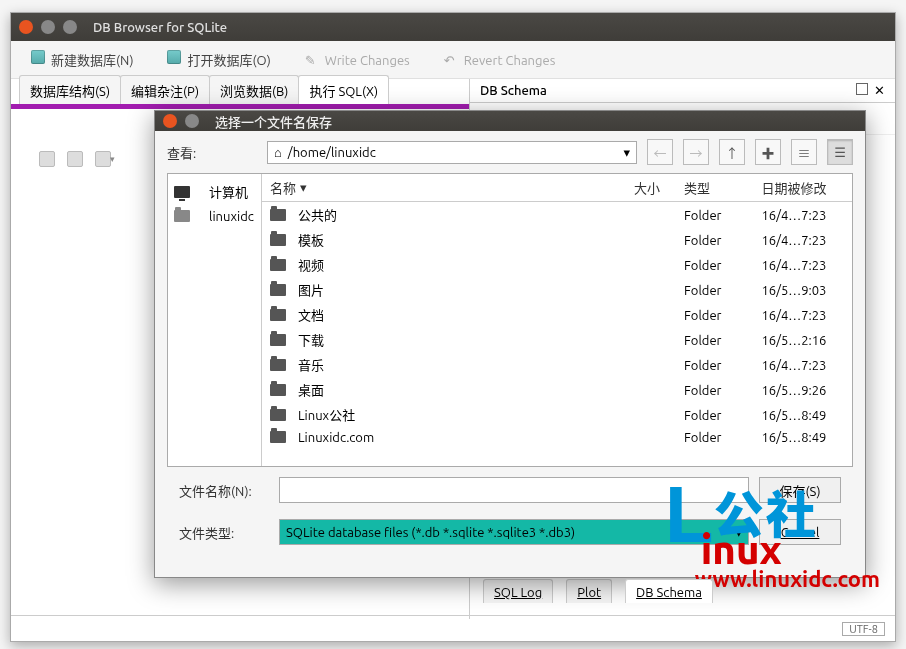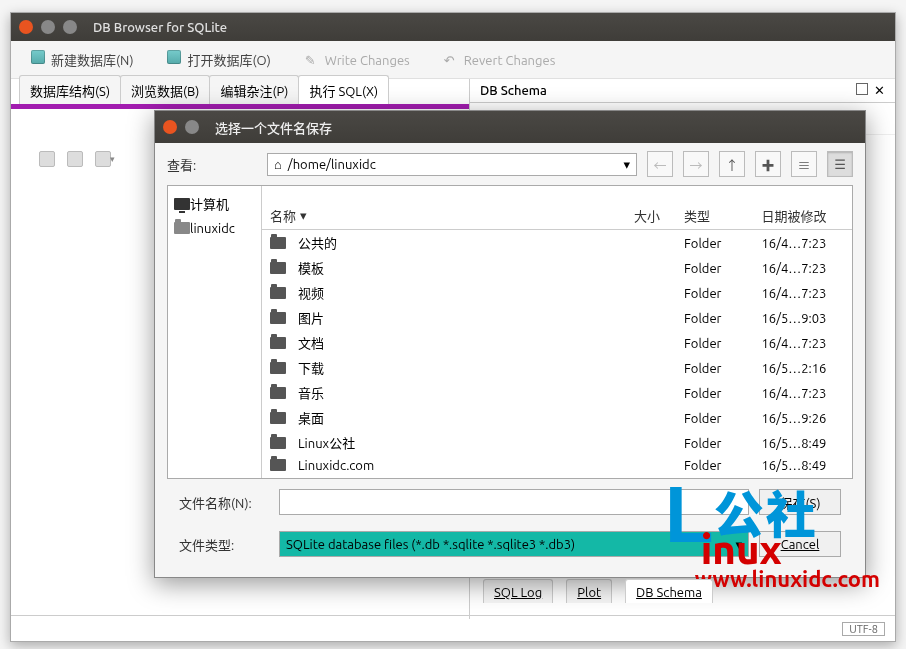--- a/index.html
+++ b/index.html
@@ -36,41 +36,41 @@
 
 .left-strip { position: absolute; left: 10px; top: 128px; width: 130px; height: 36px; display: flex; gap: 12px; align-items: center; padding-left: 18px; }
 .mini-icon { width: 16px; height: 16px; background: #ddd; border: 1px solid #bbb; border-radius: 2px; }
 .mini-icon.chev::after { content:"▾"; font-size:9px; position:relative; left:14px; top:-2px; color:#888; }
 
 .statusbar { position: absolute; bottom:0; left:0; right:0; height:26px; border-top:1px solid #ccc; display:flex; justify-content:flex-end; align-items:center; padding:0 10px; }
 .status-pill { border:1px solid #aaa; padding:0 6px; font-size:11px; color:#666; }
 
 
 .dialog { position: absolute; left: 154px; top: 110px; width: 712px; height: 468px; background: #f5f5f5; border: 1px solid #888; box-shadow: 0 6px 24px rgba(0,0,0,0.4); }
-.dialog-titlebar { height: 32px; background: linear-gradient(#4a4844, #3f3d39); display: flex; align-items: center; padding: 0 8px; color: #eee; }
+.dialog-titlebar { height: 20px; background: linear-gradient(#4a4844, #3f3d39); display: flex; align-items: center; padding: 0 8px; color: #eee; }
 .dialog-title { margin-left: 8px; font-weight: 500; }
 
 .dialog-row { display: flex; align-items: center; padding: 8px 12px; gap: 10px; }
 .row-label { width: 90px; color: #333; }
 .path-combo { flex: 1; display: flex; align-items: center; background: #fff; border: 1px solid #aaa; padding: 3px 6px; gap: 6px; }
 .combo-arrow { margin-left: auto; }
 .nav-btn { width: 26px; height: 26px; border: 1px solid #bbb; background: #f8f8f8; display:flex; align-items:center; justify-content:center; cursor:pointer; color:#555; }
 .nav-btn.disabled { color:#bbb; }
 .nav-btn.active { background: #ddd; box-shadow: inset 0 1px 2px rgba(0,0,0,0.2); }
 
 .dialog-body { display: flex; height: 294px; margin: 0 12px; border: 1px solid #aaa; background: #fff; }
 .sidebar { width: 94px; border-right: 1px solid #ccc; padding: 4px; }
-.side-item { display:flex; align-items:center; gap:0; padding:4px 2px; cursor:pointer; }
+.side-item { display:flex; align-items:center; gap:19px; padding:4px 2px; cursor:pointer; }
 .monitor-icon { width:16px; height:12px; background:#333; border-radius:1px; position:relative; }
 .monitor-icon::after { content:""; position:absolute; bottom:-3px; left:5px; width:6px; height:2px; background:#333; }
 .folder-sm { width:16px; height:12px; background:#888; border-radius:1px; position:relative; }
 .folder-sm::before { content:""; position:absolute; top:-3px; left:1px; width:6px; height:3px; background:#888; border-radius:1px 1px 0 0; }
 
 .file-list { flex: 1; overflow: auto; }
-.list-header { display: flex; border-bottom: 1px solid #ccc; padding: 4px 8px; font-weight: 400; color:#333;margin-top:16px; }
+.list-header { display: flex; border-bottom: 1px solid #ccc; padding: 4px 8px; font-weight: 400; color:#333; }
 .col-name { flex: 1; display:flex; align-items:center; gap:4px; }
 .col-size { width: 50px; text-align: left; }
 .col-type { width: 60px; text-align: left; }
 .col-date { width: 100px; text-align: center; }
 .list-row { display: flex; padding: 3px 8px; align-items: center; cursor:pointer; }
 .folder-icon { width:16px; height:12px; background:#555; border-radius:1px; margin-right:8px; position:relative; }
 .folder-icon::before { content:""; position:absolute; top:-3px; left:1px; width:6px; height:3px; background:#555; border-radius:1px 1px 0 0; }
 
 .dialog-bottom { padding: 2px 12px 10px; }
 .text-input { flex:1; border:1px solid #aaa; padding:4px 6px; background:#fff; height:26px; }
@@ -112,22 +112,22 @@
     </div>
     <div class="toolbar-btn disabled">
       <span class="tb-icon">↶</span>
       <span>Revert Changes</span>
     </div>
   </div>
 
   <div class="tabs">
     <div style="width:8px"></div>
     <div class="tab"><span>数据库结构(S)</span></div>
+    <div class="tab"><span>编辑杂注(P)</span></div>
     <div class="tab"><span>浏览数据(B)</span></div>
-    <div class="tab"><span>编辑杂注(P)</span></div>
     <div class="tab active"><span>执行 SQL(X)</span></div>
   </div>
 
   <div class="left-strip">
     <span class="mini-icon"></span>
     <span class="mini-icon"></span>
     <span class="mini-icon chev"></span>
   </div>
 
   <div class="right-panel">

